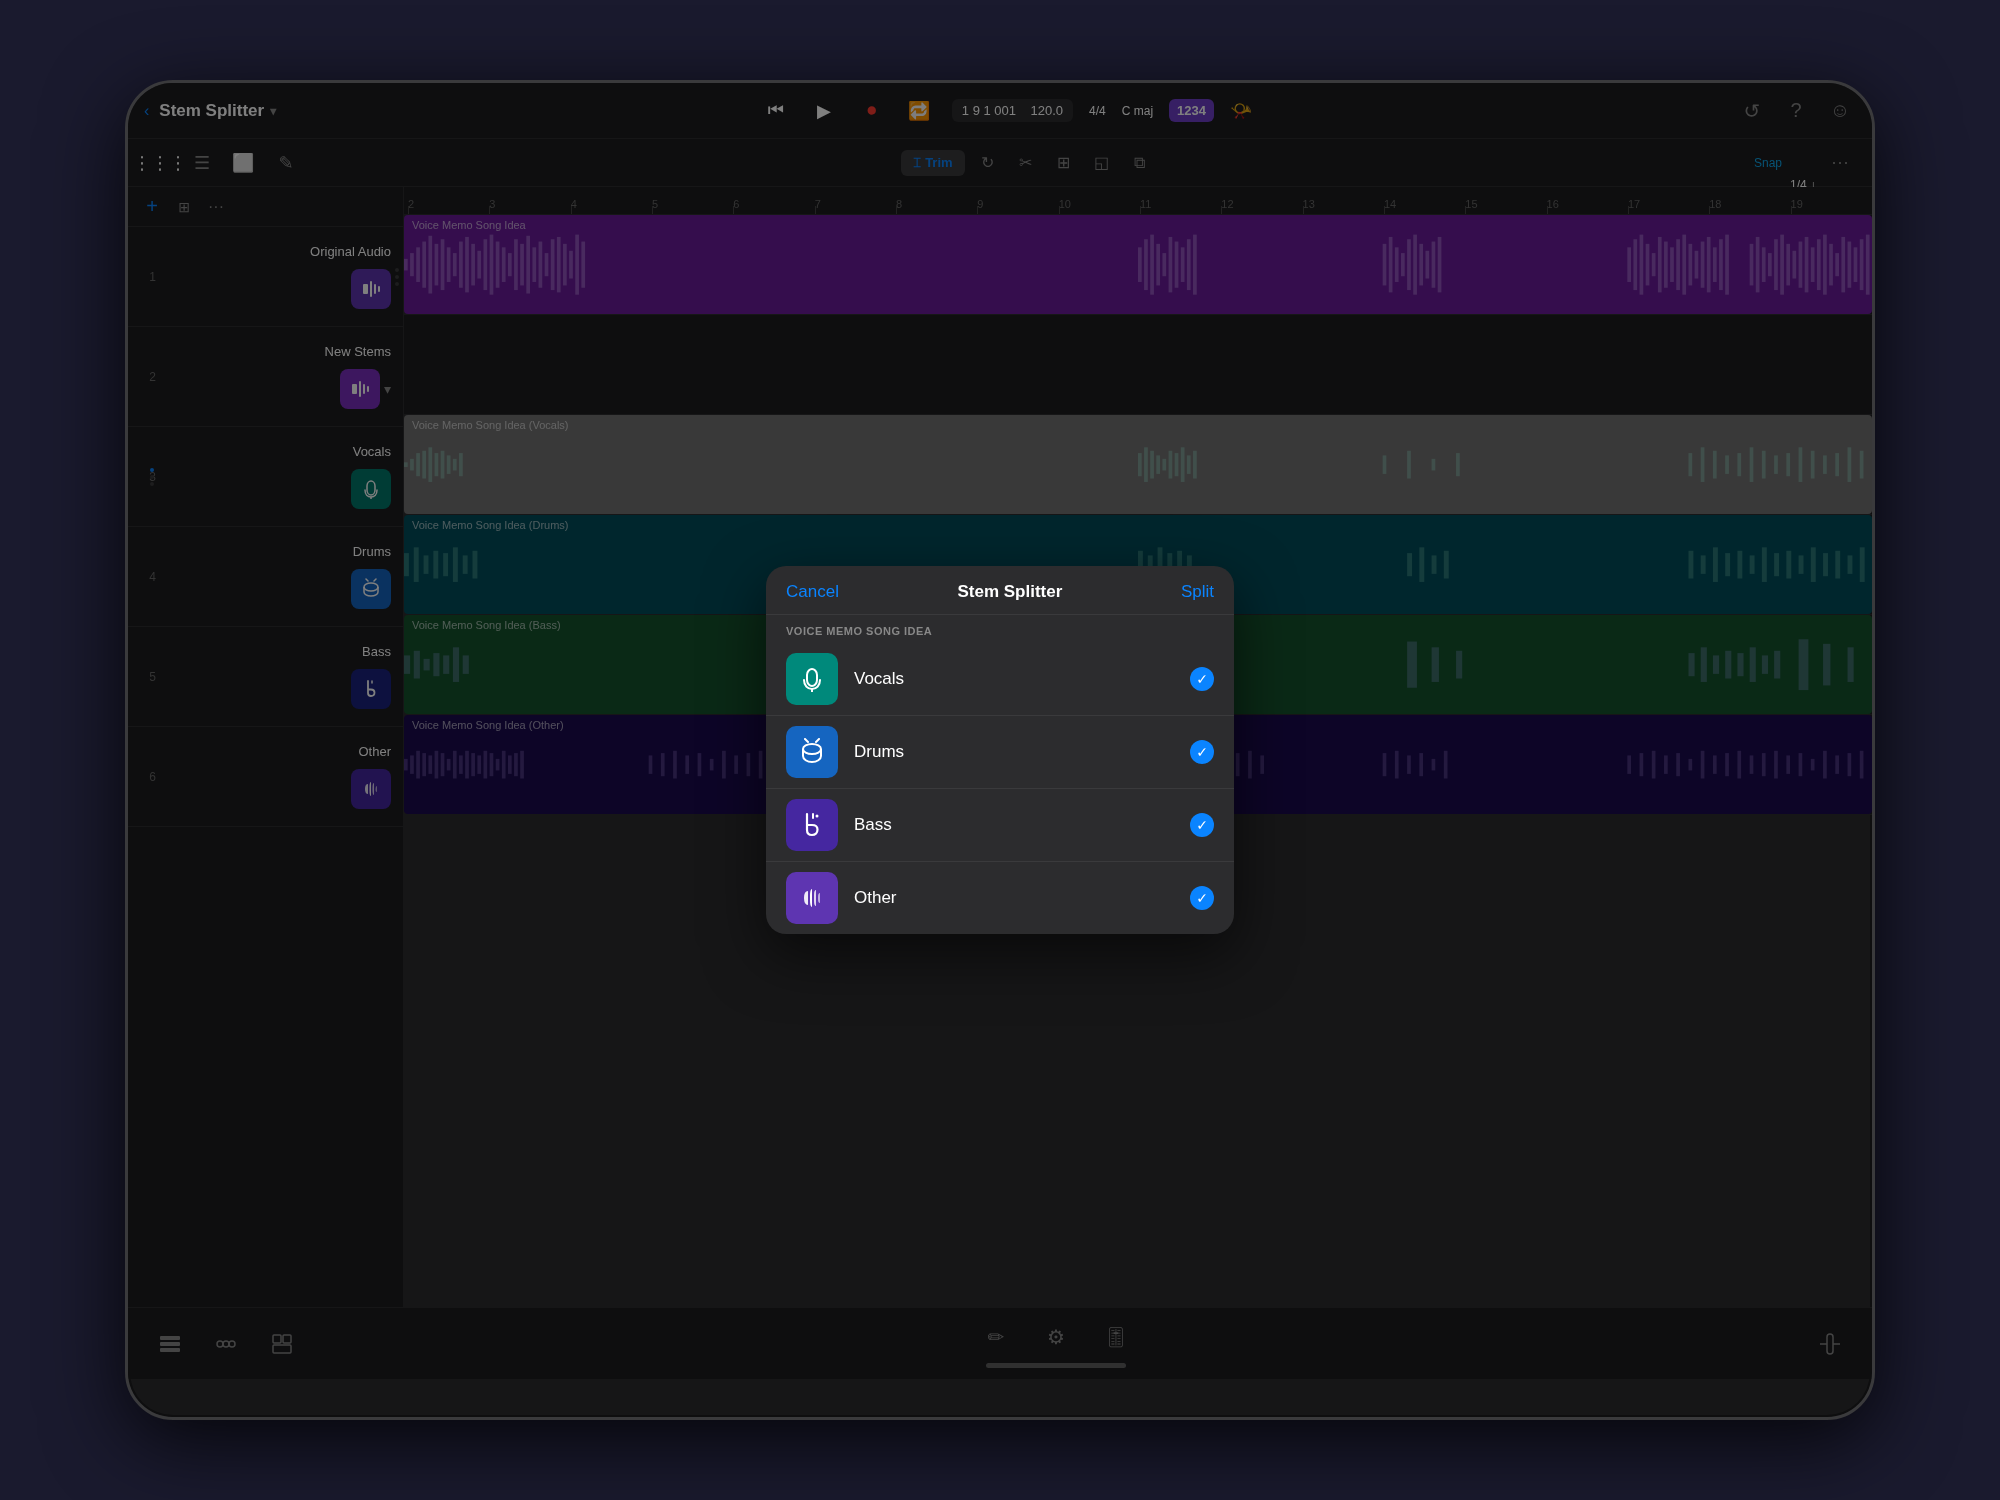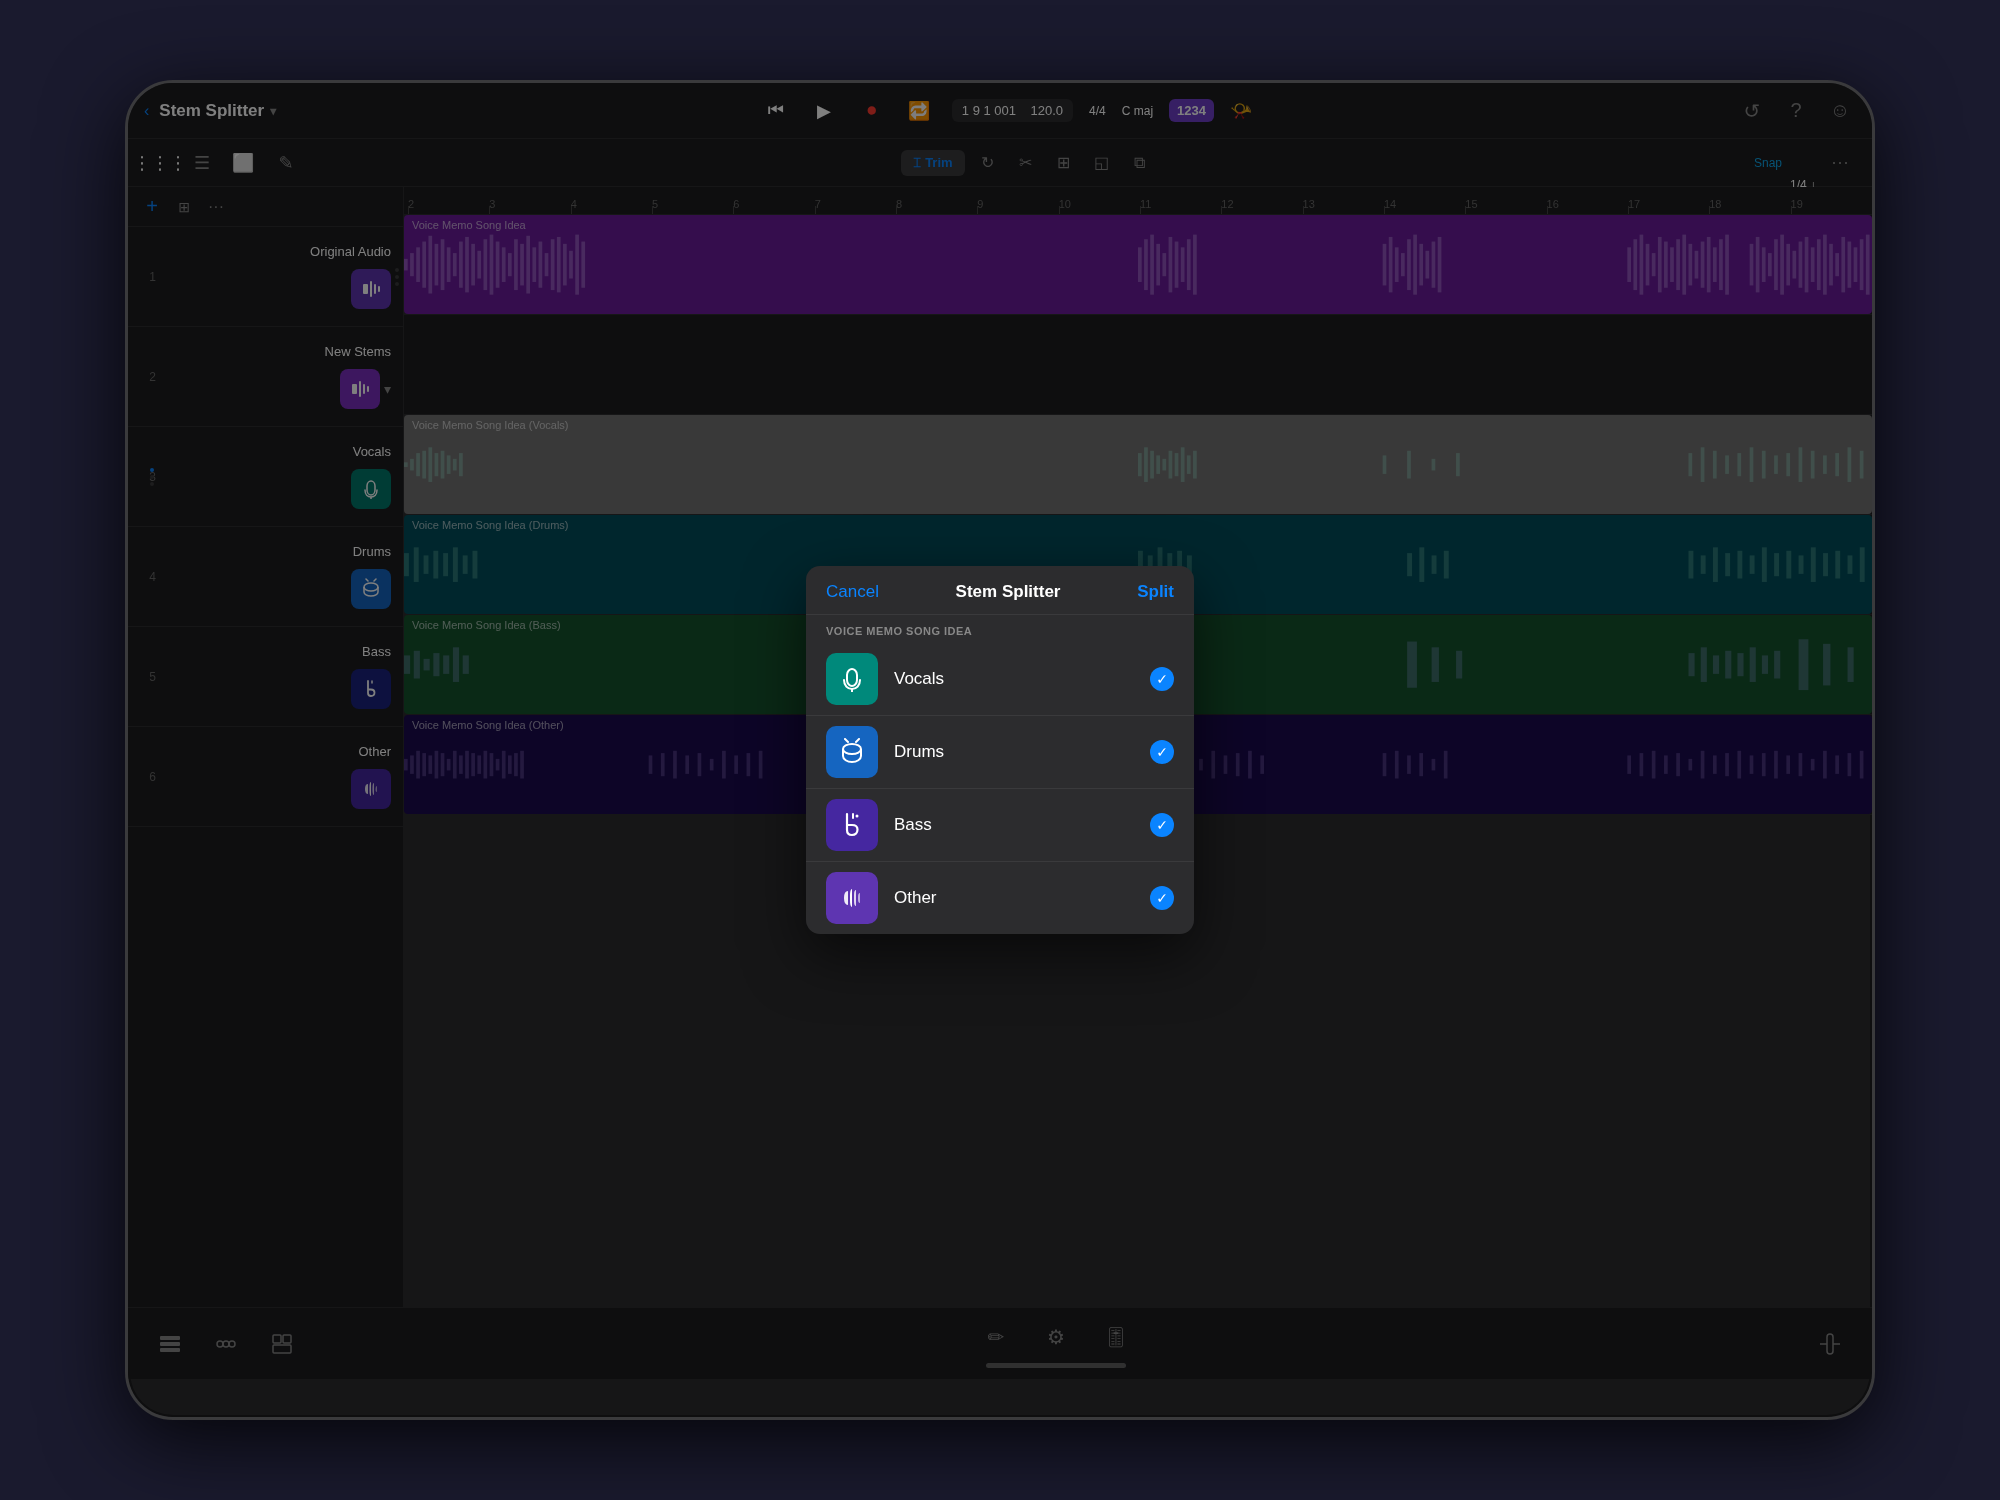--- a/index.html
+++ b/index.html
@@ -511,22 +511,22 @@
       bottom: 0;
       background: rgba(0,0,0,0.5);
       display: flex;
       align-items: center;
       justify-content: center;
       z-index: 200;
     }
 
     .modal {
       background: #2c2c2e;
-      border-radius: 14px;
-      width: 388px;
+      border-radius: 20px;
+      width: 468px;
       overflow: hidden;
       box-shadow: 0 20px 60px rgba(0,0,0,0.6);
     }
 
     .modal-header {
       display: flex;
       align-items: center;
       justify-content: space-between;
       padding: 16px 20px 12px;
       border-bottom: 1px solid #3a3a3c;
@@ -537,21 +537,21 @@
       cursor: pointer;
     }
     .modal-title {
       color: #fff;
       font-size: 17px;
       font-weight: 600;
     }
     .modal-split {
       color: #0a84ff;
       font-size: 17px;
-      font-weight: 700;
+      font-weight: 400;
       cursor: pointer;
     }
     .modal-subtitle {
       padding: 10px 20px 6px;
       font-size: 11px;
       color: #888;
       font-weight: 600;
       letter-spacing: 0.5px;
       text-transform: uppercase;
     }

